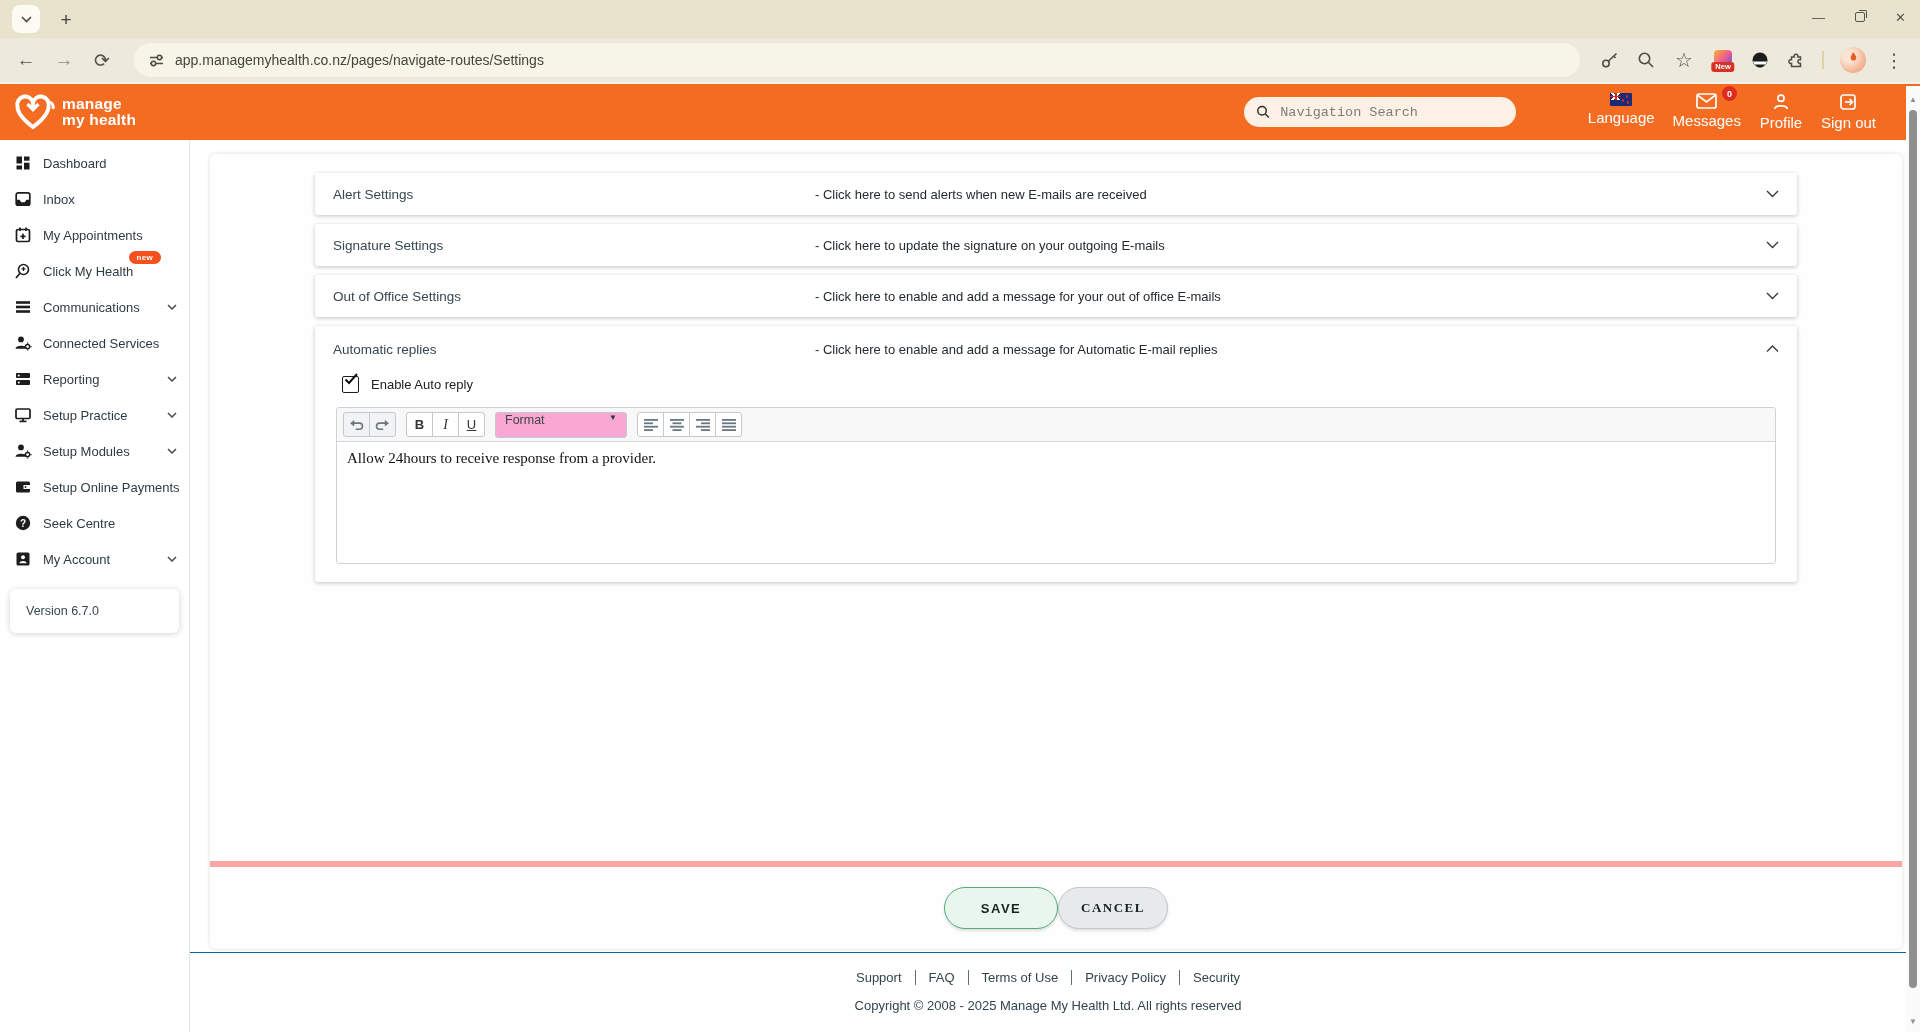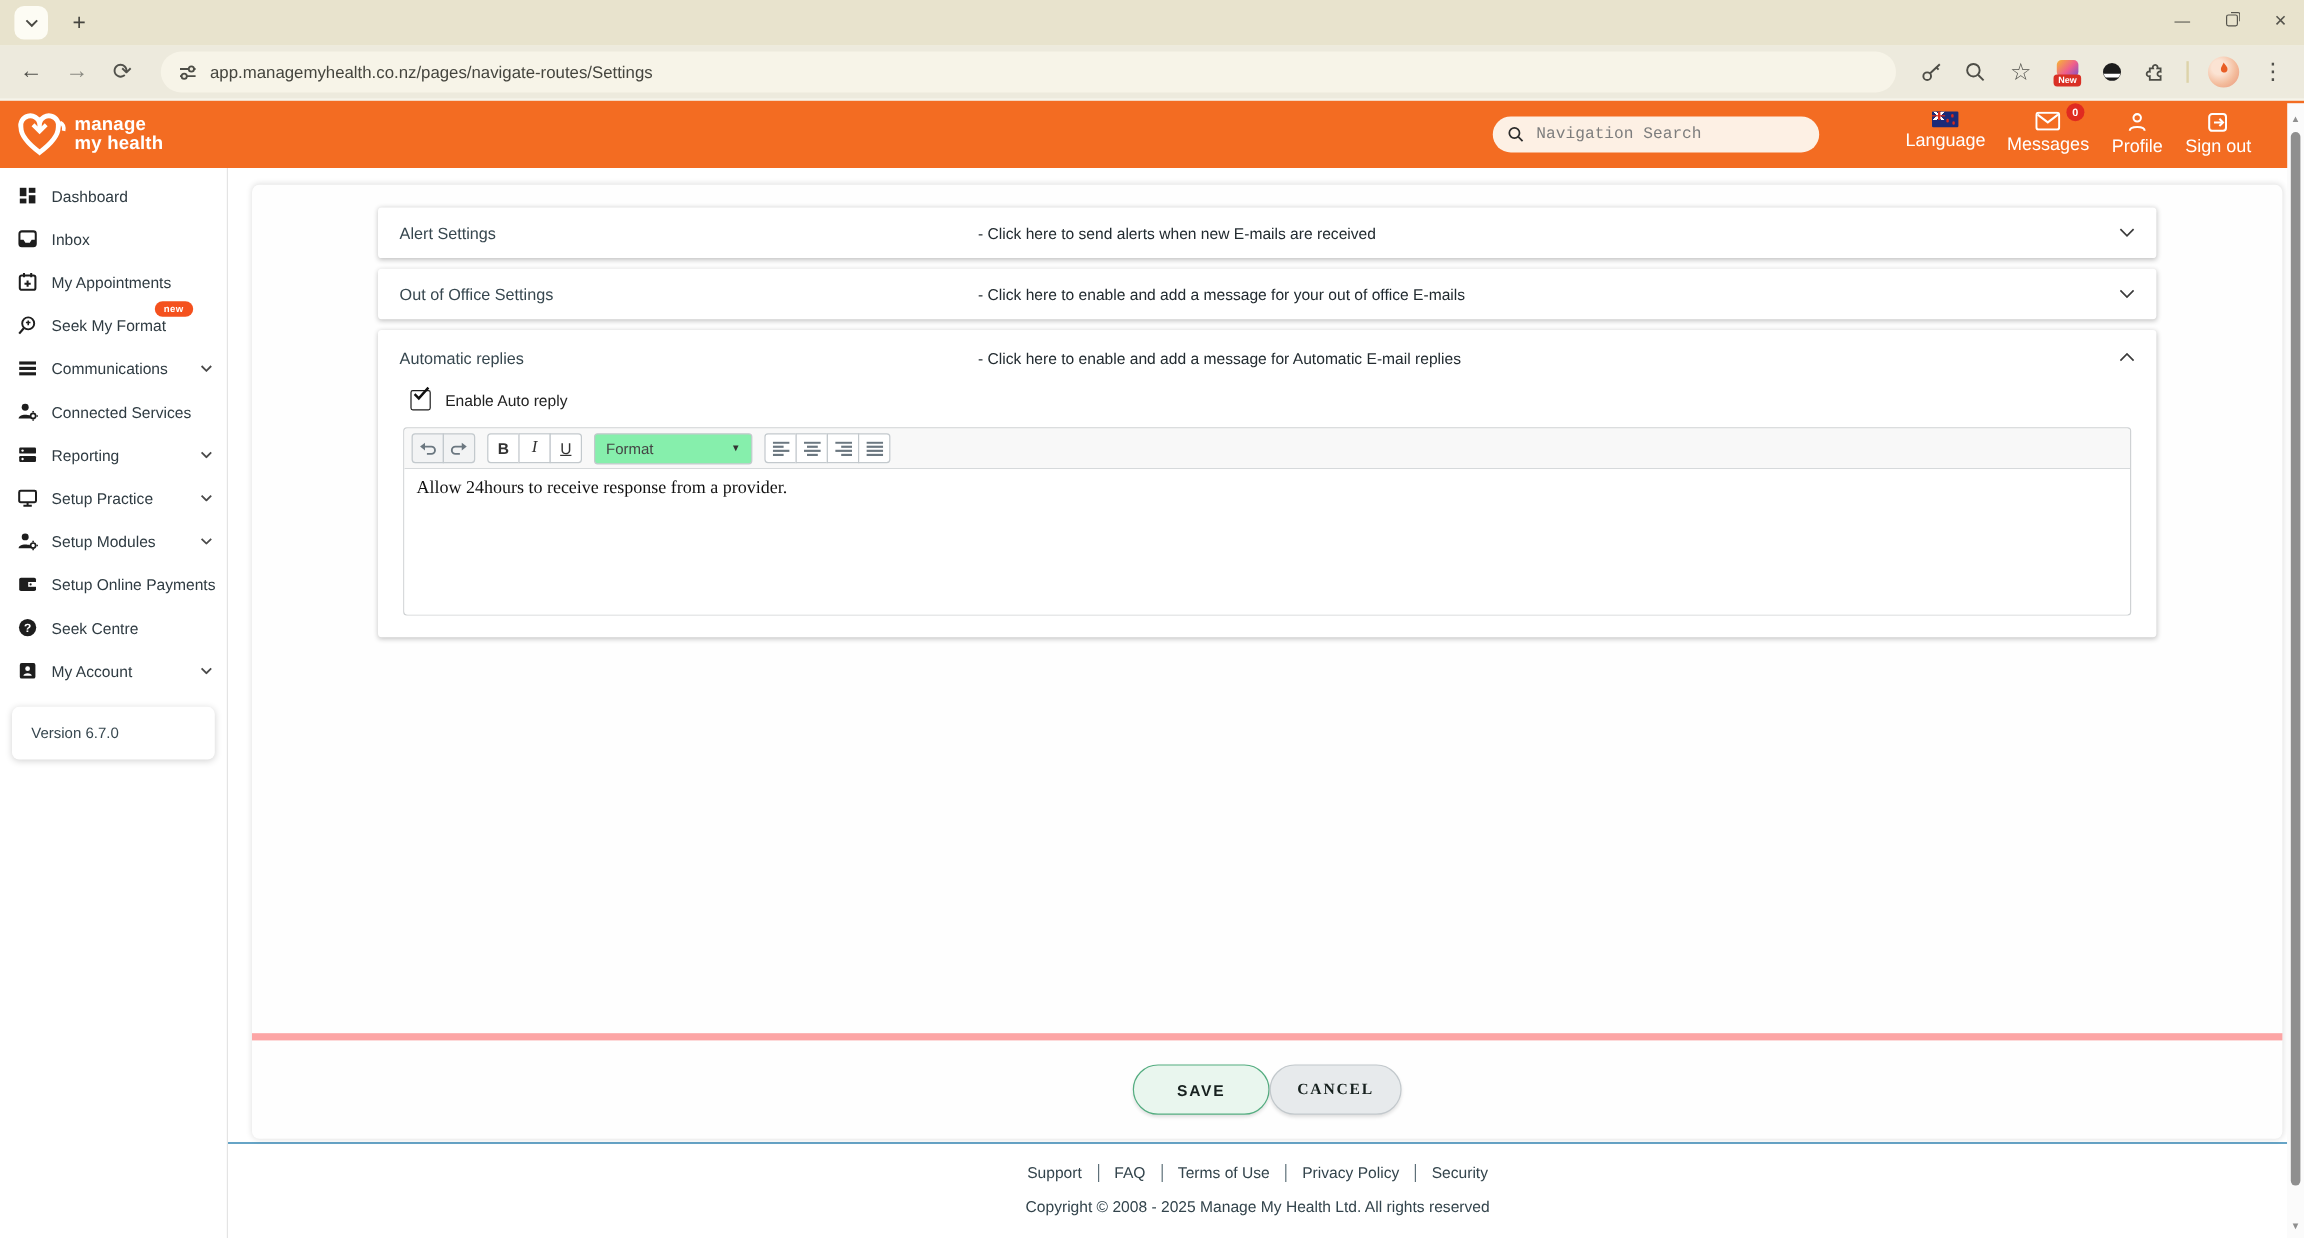--- a/index.html
+++ b/index.html
@@ -98,22 +98,22 @@
   .btn-group { display:flex; }
   .btn-group.shaded { background:#eef0f1; border-radius:3px; }
   .ed-btn { width:27px; height:25px; border:1px solid #c3c9cd; background:#fff; display:flex; align-items:center;
     justify-content:center; margin-left:-1px; font-size:13px; color:#333; cursor:pointer; }
   .ed-btn:first-child { margin-left:0; border-radius:3px 0 0 3px; }
   .ed-btn:last-child { border-radius:0 3px 3px 0; }
   .ed-btn.shadedbtn { background:#f2f3f4; }
   .ed-b { font-weight:bold; }
   .ed-i { font-style:italic; font-family:"Liberation Serif",serif; font-size:14px; }
   .ed-u { text-decoration:underline; }
-  .format-dd { width:132px; height:26px; border:1px solid #c3c9cd; background:#86efac; border-radius:3px;
-    display:flex; align-items:center; justify-content:space-between; padding:0 9px; cursor:pointer; }
+  .format-dd { width:132px; height:26px; border:1px solid #c3c9cd; background:#f9a8d4; border-radius:3px;
+    display:flex; align-items:flex-start; justify-content:space-between; padding:0 9px; cursor:pointer; }
   .format-dd .f-lbl { font-size:12.5px; color:#444; }
   .format-dd .f-caret { font-size:8px; color:#333; }
   .ed-content { height:121px; padding:8px 10px; font-family:"Liberation Serif", serif; font-size:15px; color:#111;
     border-radius:0 0 3px 3px; background:#fff; }
 
   .actions-strip { position:absolute; left:0; right:0; bottom:0; height:88px; border-top:6px solid #fca5a5;
     display:flex; align-items:center; justify-content:center; }
   .pill-btn { height:42px; border-radius:21px; font-size:13px; font-weight:bold; letter-spacing:1.5px; color:#17211f;
     display:flex; align-items:center; justify-content:center; cursor:pointer; box-shadow:0 2px 3px rgba(0,0,0,.12); font-family:"Liberation Sans",sans-serif; }
   .save-btn { width:114px; background:#e9f6ee; border:1.5px solid #54ad80; }
@@ -290,21 +290,21 @@
       <span class="nav-lbl">My Appointments</span>
     </div>
     <div class="nav-item">
       <span class="nav-ico">
         <svg width="18" height="18" viewBox="0 0 18 18">
             <circle cx="9.5" cy="7.5" r="5" fill="none" stroke="#1d1d1d" stroke-width="1.6"></circle>
             <line x1="5.8" y1="11.5" x2="2" y2="16" stroke="#1d1d1d" stroke-width="1.8"></line>
             <path d="M9.5 5 v4 M7.6 6.8 h3.8" stroke="#1d1d1d" stroke-width="1.3" fill="none"></path>
           </svg>
       </span>
-      <span class="nav-lbl">Seek My Format</span>
+      <span class="nav-lbl">Click My Health</span>
       <span class="new-badge">new</span>
     </div>
     <div class="nav-item">
       <span class="nav-ico">
         <svg width="18" height="18" viewBox="0 0 18 18">
             <rect x="2" y="3.2" width="14" height="2.6" fill="#1d1d1d"></rect>
             <rect x="2" y="7.7" width="14" height="2.6" fill="#1d1d1d"></rect>
             <rect x="2" y="12.2" width="14" height="2.6" fill="#1d1d1d"></rect>
           </svg>
       </span>
@@ -426,20 +426,31 @@
             <span class="sec-title">Alert Settings</span>
             <span class="sec-desc">- Click here to send alerts when new E-mails are received</span>
             <span class="chev">
                 <svg width="13" height="8" viewBox="0 0 13 8">
                   <polyline points="1,1 6.5,6.5 12,1" fill="none" stroke="#3a3a3a" stroke-width="1.4"></polyline>
                 </svg>
               </span>
           </div>
         </div>
 
+        <div class="section">
+          <div class="section-head">
+            <span class="sec-title">Signature Settings</span>
+            <span class="sec-desc">- Click here to update the signature on your outgoing E-mails</span>
+            <span class="chev">
+                <svg width="13" height="8" viewBox="0 0 13 8">
+                  <polyline points="1,1 6.5,6.5 12,1" fill="none" stroke="#3a3a3a" stroke-width="1.4"></polyline>
+                </svg>
+              </span>
+          </div>
+        </div>
 
         <div class="section">
           <div class="section-head">
             <span class="sec-title">Out of Office Settings</span>
             <span class="sec-desc">- Click here to enable and add a message for your out of office E-mails</span>
             <span class="chev">
                 <svg width="13" height="8" viewBox="0 0 13 8">
                   <polyline points="1,1 6.5,6.5 12,1" fill="none" stroke="#3a3a3a" stroke-width="1.4"></polyline>
                 </svg>
               </span>

